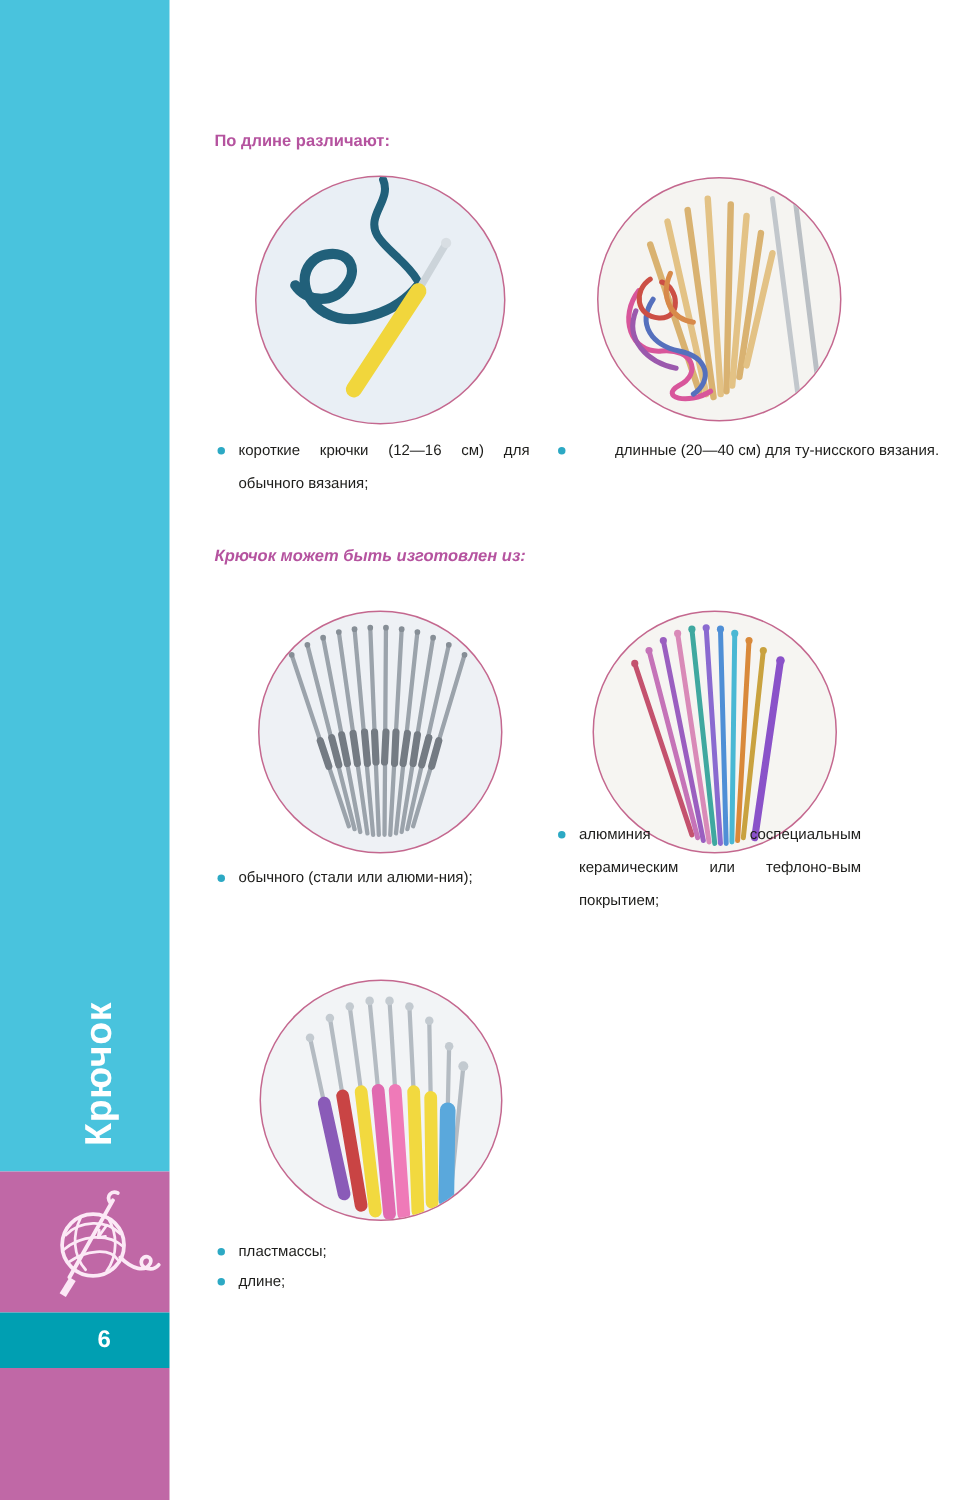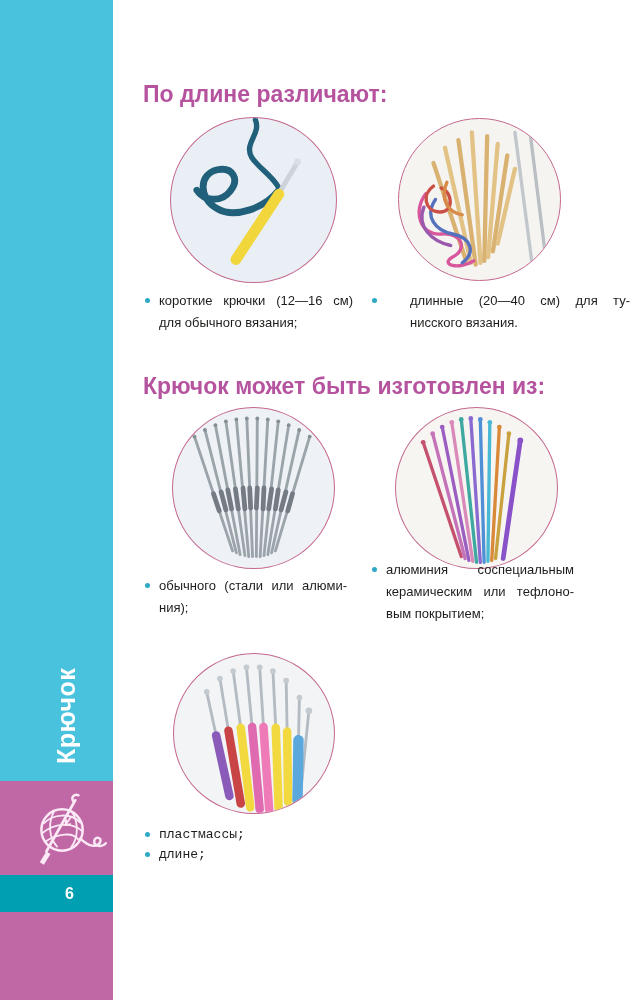--- a/index.html
+++ b/index.html
@@ -13,41 +13,41 @@
   .sb-pink{top:781px;height:94px;background:#c068a6;}
   .sb-teal{top:875px;height:37px;background:#009fb2;display:flex;align-items:center;justify-content:center;box-sizing:border-box;padding-left:26px;}
   .sb-pink2{top:912px;height:88px;background:#c068a6;}
   .vtitle{
     position:absolute;left:52px;top:764px;transform:rotate(-90deg);transform-origin:0 0;
     font-size:25px;font-weight:bold;color:#ffffff;white-space:nowrap;letter-spacing:.5px;
   }
   .pgnum{color:#ffffff;font-size:16px;font-weight:bold;}
   .yarn-icon{position:absolute;left:24px;top:792px;width:86px;height:76px;}
   
-  .h{position:absolute;margin:0;font-size:23px;font-weight:bold;color:#b5539f;line-height:20px;}
+  .h{position:absolute;margin:0;font-size:11px;font-weight:bold;color:#b5539f;line-height:20px;}
   .h1pos{left:143px;top:84px;}
-  .h2pos{left:143px;top:376px;}
+  .h2pos{left:143px;top:361px;font-style:italic;}
   
   .photo{position:absolute;border-radius:50%;border:1.5px solid #c4688f;box-sizing:border-box;overflow:hidden;}
   .photo svg{display:block;width:100%;height:100%;}
   .p1a{left:170px;top:117px;width:167px;height:166px;background:#e9eff5;}
   .p1b{left:398px;top:118px;width:163px;height:163px;background:#f5f4f1;}
   .p2a{left:172px;top:407px;width:163px;height:162px;background:#eef1f5;}
   .p2b{left:395px;top:407px;width:163px;height:162px;background:#f6f5f2;}
   .p3 {left:173px;top:653px;width:162px;height:161px;background:#f2f4f6;}
   
   .bullet{position:absolute;display:flex;align-items:flex-start;}
   .dot{width:5px;height:5px;border-radius:50%;background:#2ca9c4;margin:8px 9px 0 2px;flex:none;}
-  .bullet p{margin:0;font-size:13px;line-height:22px;color:#1d1d1b;}
+  .bullet p{margin:0;font-size:10px;line-height:22px;color:#1d1d1b;}
   .just{text-align:justify;}
   .b1a{left:143px;top:290px;} .b1a p{width:194px;}
   .b1b{left:370px;top:290px;gap:24px;} .b1b p{width:220px;}
   .b2a{left:143px;top:575px;} .b2a p{width:188px;}
-  .b2b{left:370px;top:559px;} .b2b p{width:188px;}
-  .list3{position:absolute;left:143px;top:825px;width:462px;font-family:Liberation Mono, monospace;}
+  .b2b{left:370px;top:546px;} .b2b p{width:188px;}
+  .list3{position:absolute;left:143px;top:825px;width:462px;}
   .list3 .bullet{position:static;}
   .list3 .dot{margin-top:7px;}
   .list3 p{line-height:20px;}
   .list3 .wide{width:440px;}
 </style>
 </head>
 <body>
 
 <div class="page">
 

